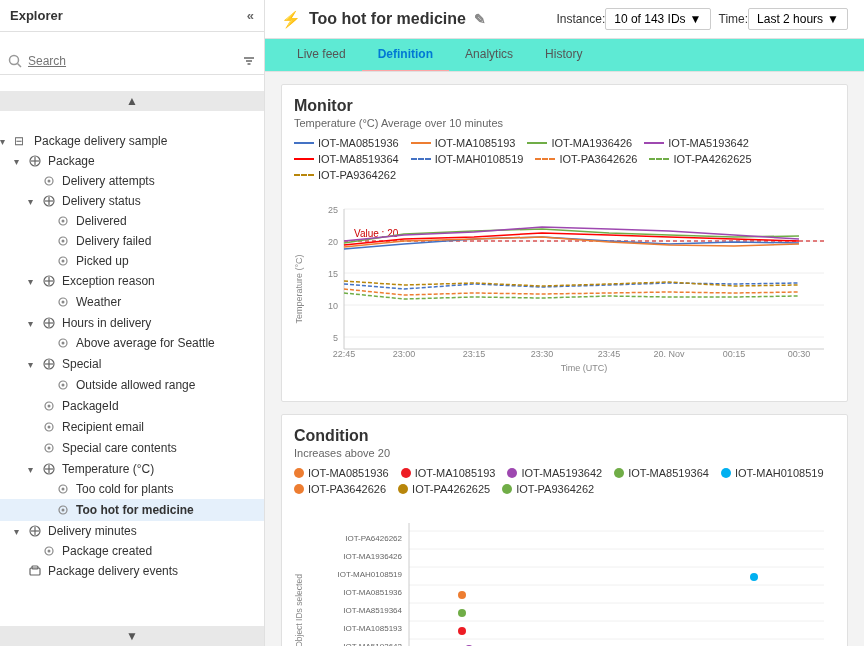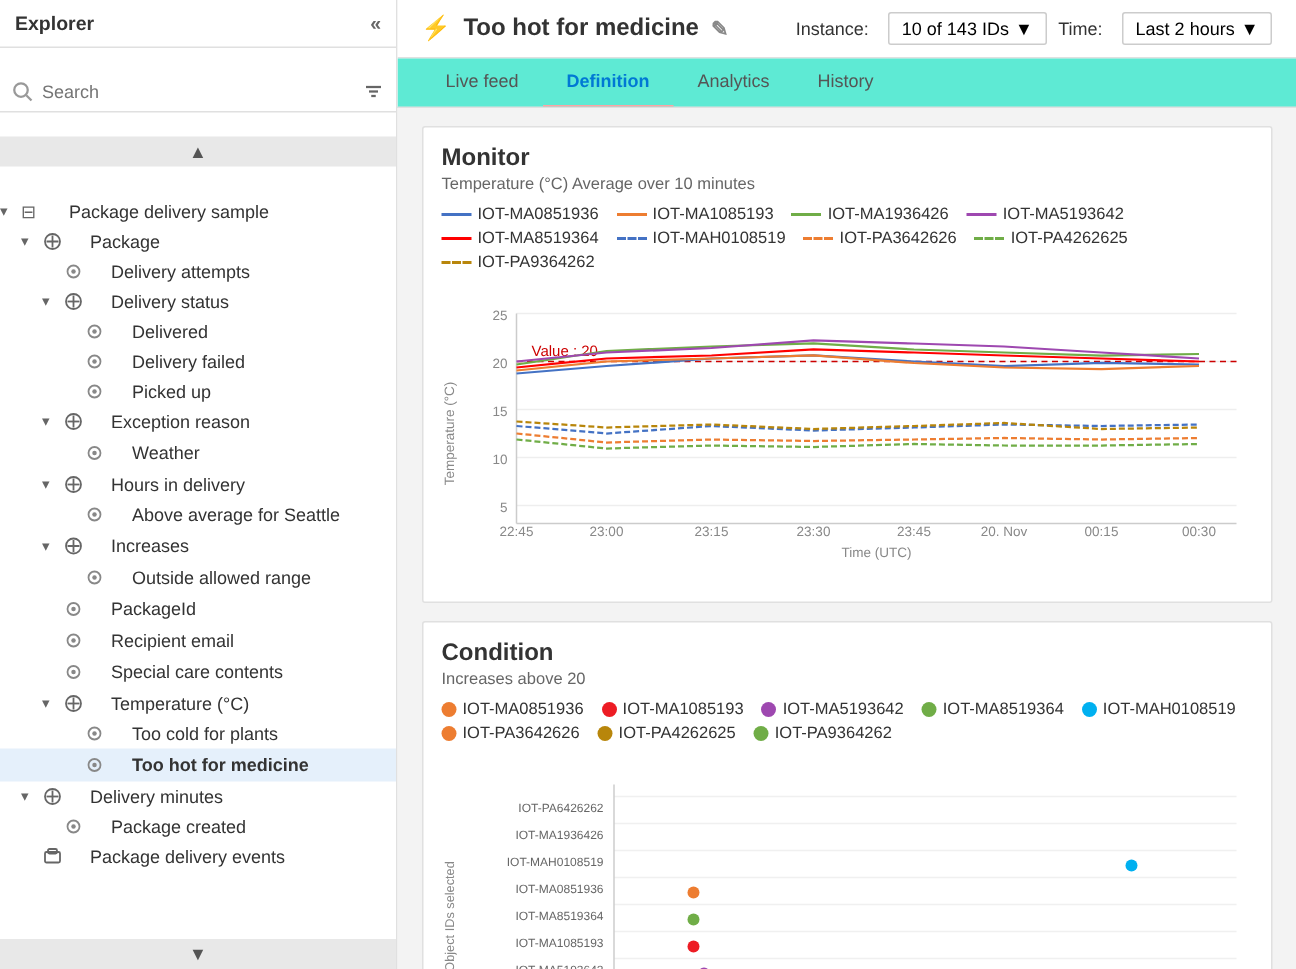--- a/index.html
+++ b/index.html
@@ -33,41 +33,42 @@
       border-bottom: 1px solid #e0e0e0;
       background: #fff;
     }
     #search-box input {
       border: none;
       outline: none;
       flex: 1;
       font-size: 12px;
       color: #737373;
       background: transparent;
+      text-decoration: underline;
     }
     #sidebar-tree {
       overflow-y: auto;
       flex: 1;
       padding: 4px 0;
     }
     .tree-root { font-size: 12px; }
     .tree-item {
       display: flex;
       align-items: center;
       padding: 3px 0;
       cursor: pointer;
       user-select: none;
       position: relative;
       white-space: nowrap;
     }
     .tree-item.active { background: #e5f0fb; font-weight: 600; }
     .tree-item .indent { display: inline-block; }
     .tree-item .icon-chevron { width: 14px; display: inline-block; color: #666; font-size: 10px; }
     .tree-item .node-icon { width: 16px; display: inline-block; color: #666; margin-right: 4px; }
-    .tree-item .label { flex: 1; margin-left: 12px; }
+    .tree-item .label { flex: 1; }
     .tree-item .more-btn { visibility: hidden; padding: 0 4px; color: #666; font-size: 14px; }
     .scroll-btn {
       display: flex;
       align-items: center;
       justify-content: center;
       height: 20px;
       cursor: pointer;
       background: #e8e8e8;
       color: #555;
     }
@@ -92,21 +93,21 @@
       font-size: 16px;
       font-weight: 600;
       flex: 1;
       display: flex;
       align-items: center;
       gap: 8px;
     }
     .instance-control, .time-control {
       display: flex;
       align-items: center;
-      gap: 13px;
+      gap: 0;
       font-size: 12px;
       justify-content: center;
     }
     .control-btn {
       border: 1px solid #ccc;
       border-radius: 2px;
       padding: 3px 8px;
       background: #fff;
       cursor: pointer;
       font-size: 12px;
@@ -328,21 +329,21 @@
         <div class="tree-item">
       <span class="indent" style="width:28px"></span>
       <span class="icon-chevron">▾</span>
       <span class="node-icon">
             <svg width="14" height="14" viewBox="0 0 14 14">
               <circle cx="7" cy="7" r="5" stroke="#666" stroke-width="1.2" fill="none"></circle>
               <line x1="7" y1="3" x2="7" y2="11" stroke="#666" stroke-width="1.2"></line>
               <line x1="3" y1="7" x2="11" y2="7" stroke="#666" stroke-width="1.2"></line>
             </svg>
           </span>
-      <span class="label">Increases</span>
+      <span class="label">Special</span>
       <span class="more-btn">···</span>
     </div>
         <div class="tree-item">
       <span class="indent" style="width:42px"></span>
       <span class="icon-chevron"></span>
       <span class="node-icon">
             <svg width="14" height="14" viewBox="0 0 14 14">
               <circle cx="7" cy="7" r="4" stroke="#888" stroke-width="1.2" fill="none"></circle>
               <circle cx="7" cy="7" r="1.5" fill="#888"></circle>
             </svg>

